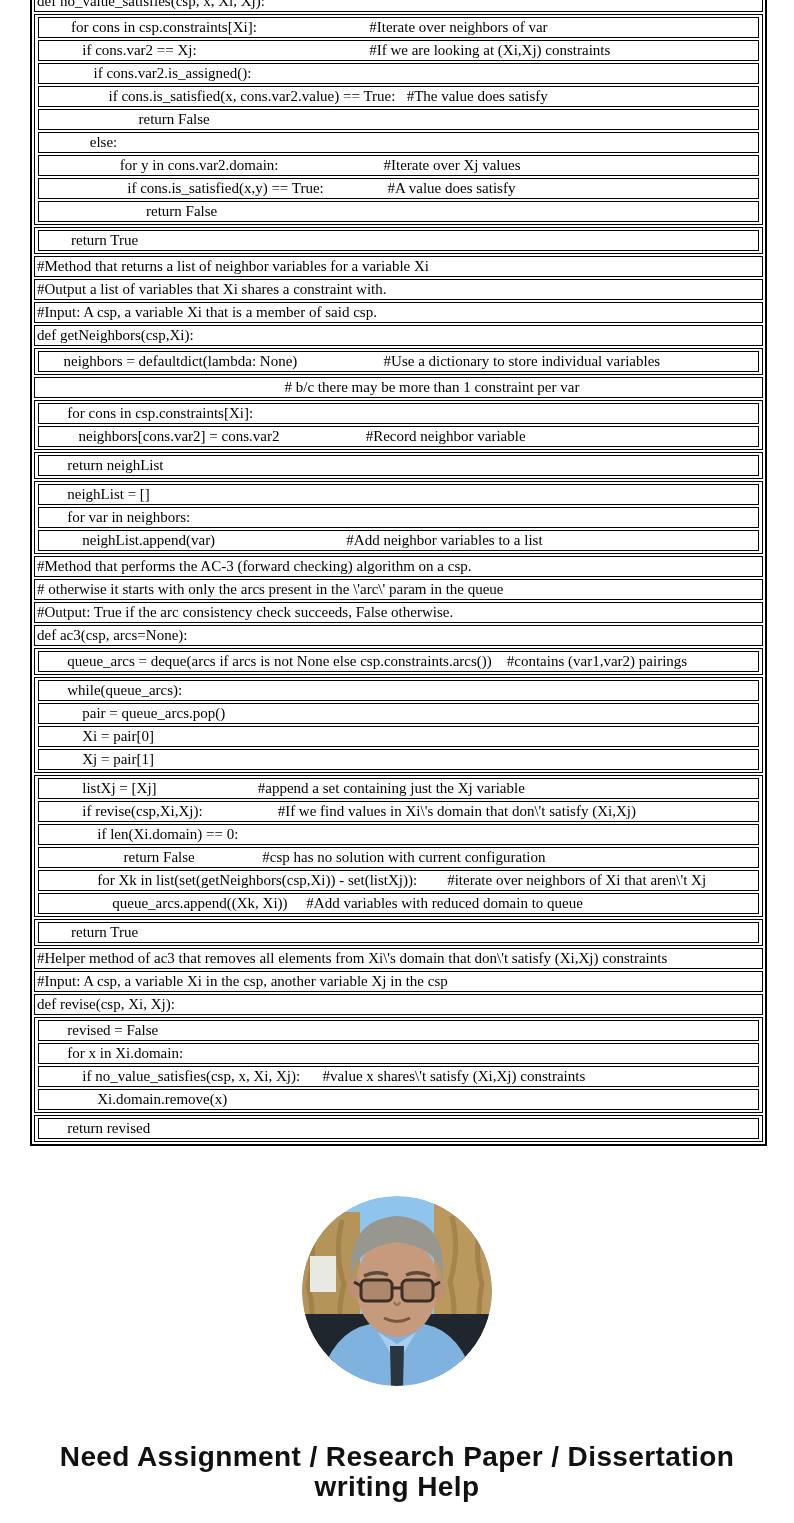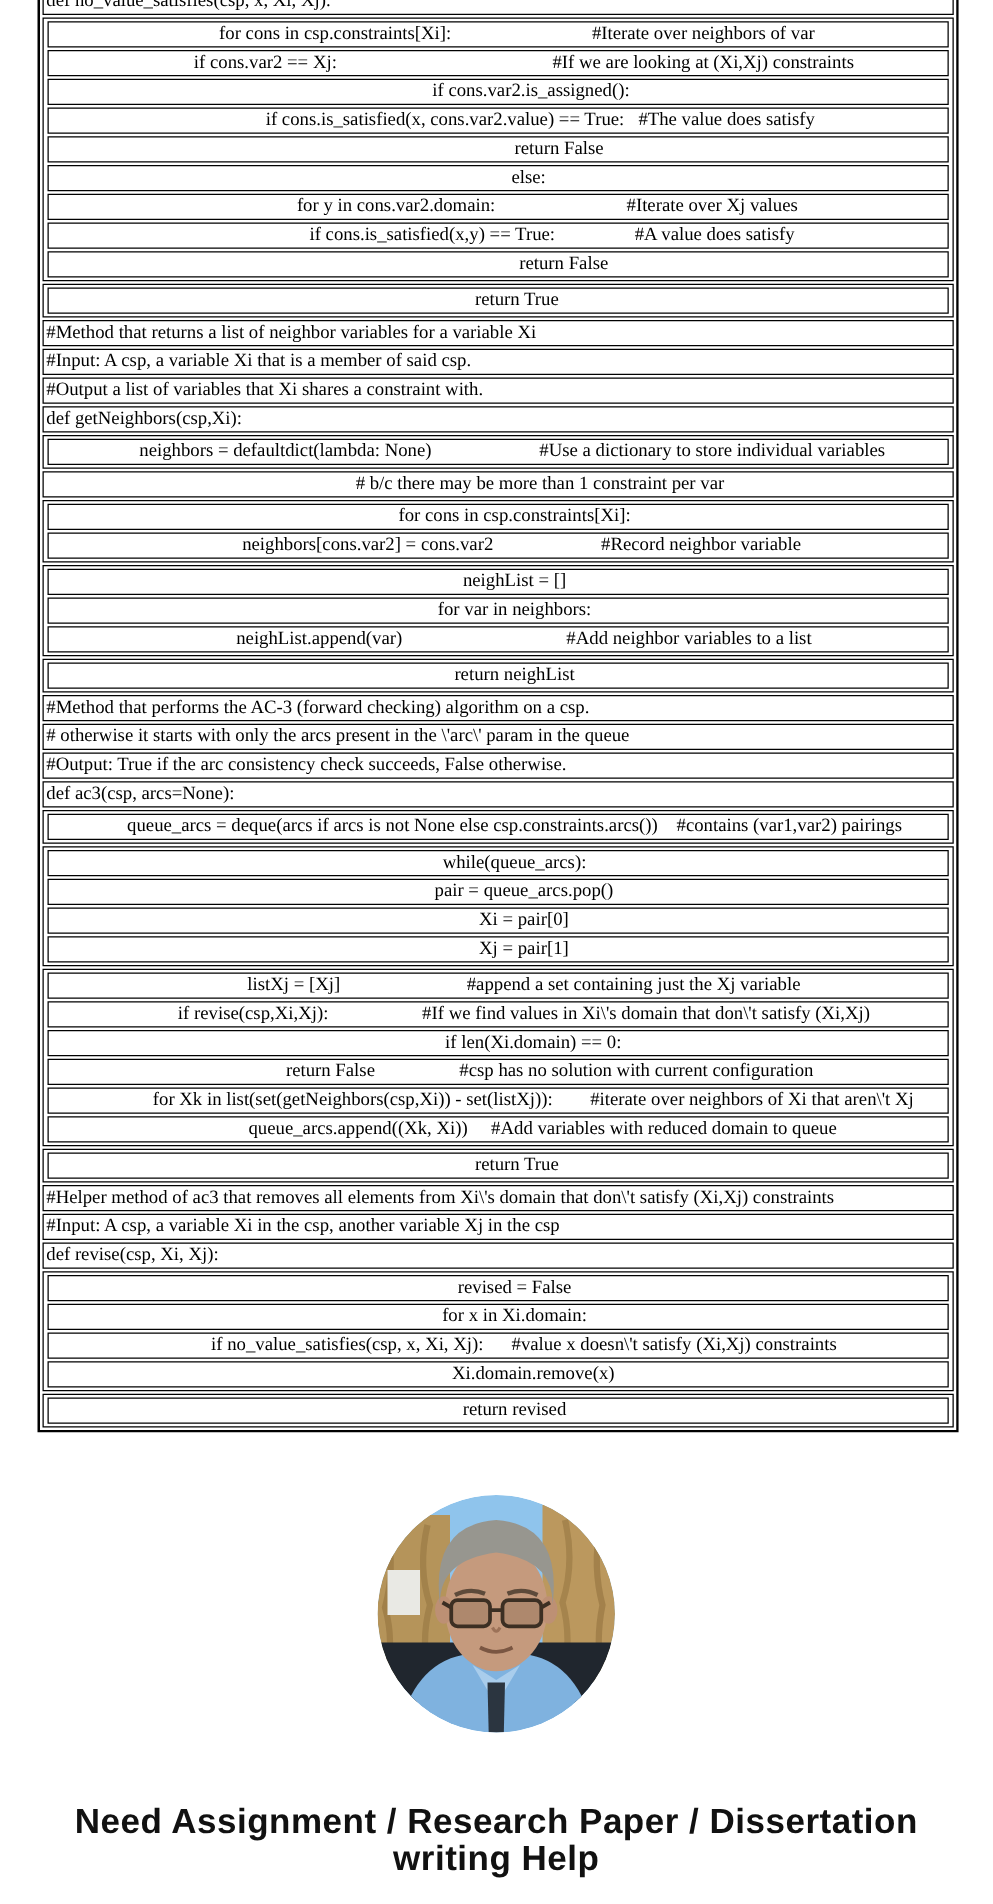--- a/index.html
+++ b/index.html
@@ -14,21 +14,21 @@
     padding:2px;margin-top:-13px;box-sizing:border-box;
   }
   .row{
     border:1px solid #000;background:#fff;color:#000;
     font:15px/17px "Liberation Serif",serif;
     white-space:pre;overflow:hidden;
     padding:1px 2px;margin:0 0 2px 0;
   }
   .group{
     border:1px solid #000;background:#fff;
-    padding:2px 2px 0 2px;margin:0 0 2px 0;text-align:center;
+    padding:2px 2px 0 2px;margin:0 0 2px 0;
   }
   .group .row{margin:0 1px 2px 1px;}
   .page-box > :last-child{margin-bottom:0;}
   
   .portrait-wrap{
     width:190px;height:190px;margin:50px auto 0 auto;
     border-radius:50%;overflow:hidden;
   }
   
   .footer{
@@ -52,38 +52,38 @@
         <div class="row">                          return False</div>
         <div class="row">             else:</div>
         <div class="row">                     for y in cons.var2.domain:                            #Iterate over Xj values</div>
         <div class="row">                       if cons.is_satisfied(x,y) == True:                 #A value does satisfy</div>
         <div class="row">                            return False</div>
       </div>
       <div class="group">
         <div class="row">        return True</div>
       </div>
       <div class="row flush">#Method that returns a list of neighbor variables for a variable Xi</div>
+      <div class="row flush">#Output a list of variables that Xi shares a constraint with.</div>
       <div class="row flush">#Input: A csp, a variable Xi that is a member of said csp.</div>
-      <div class="row flush">#Output a list of variables that Xi shares a constraint with.</div>
       <div class="row flush">def getNeighbors(csp,Xi):</div>
       <div class="group">
         <div class="row">      neighbors = defaultdict(lambda: None)                       #Use a dictionary to store individual variables</div>
       </div>
       <div class="row flush">                                                                  # b/c there may be more than 1 constraint per var</div>
       <div class="group">
         <div class="row">       for cons in csp.constraints[Xi]:</div>
         <div class="row">          neighbors[cons.var2] = cons.var2                       #Record neighbor variable</div>
       </div>
       <div class="group">
+        <div class="row">       return neighList</div>
+      </div>
+      <div class="group">
         <div class="row">       neighList = []</div>
         <div class="row">       for var in neighbors:</div>
         <div class="row">           neighList.append(var)                                   #Add neighbor variables to a list</div>
-      </div>
-      <div class="group">
-        <div class="row">       return neighList</div>
       </div>
       <div class="row flush">#Method that performs the AC-3 (forward checking) algorithm on a csp.</div>
       <div class="row flush"># otherwise it starts with only the arcs present in the \'arc\' param in the queue</div>
       <div class="row flush">#Output: True if the arc consistency check succeeds, False otherwise.</div>
       <div class="row flush">def ac3(csp, arcs=None):</div>
       <div class="group">
         <div class="row">       queue_arcs = deque(arcs if arcs is not None else csp.constraints.arcs())    #contains (var1,var2) pairings</div>
       </div>
       <div class="group">
         <div class="row">       while(queue_arcs):</div>
@@ -101,21 +101,21 @@
       </div>
       <div class="group">
         <div class="row">        return True</div>
       </div>
       <div class="row flush">#Helper method of ac3 that removes all elements from Xi\'s domain that don\'t satisfy (Xi,Xj) constraints</div>
       <div class="row flush">#Input: A csp, a variable Xi in the csp, another variable Xj in the csp</div>
       <div class="row flush">def revise(csp, Xi, Xj):</div>
       <div class="group">
         <div class="row">       revised = False</div>
         <div class="row">       for x in Xi.domain:</div>
-        <div class="row">           if no_value_satisfies(csp, x, Xi, Xj):      #value x doesn\'t satisfy (Xi,Xj) constraints</div>
+        <div class="row">           if no_value_satisfies(csp, x, Xi, Xj):      #value x shares\'t satisfy (Xi,Xj) constraints</div>
         <div class="row">               Xi.domain.remove(x)</div>
       </div>
       <div class="group">
         <div class="row">       return revised</div>
       </div>
     </div>
 </div>
 
 <div class="portrait-wrap">
   <svg width="190" height="190" viewBox="0 0 190 190">

